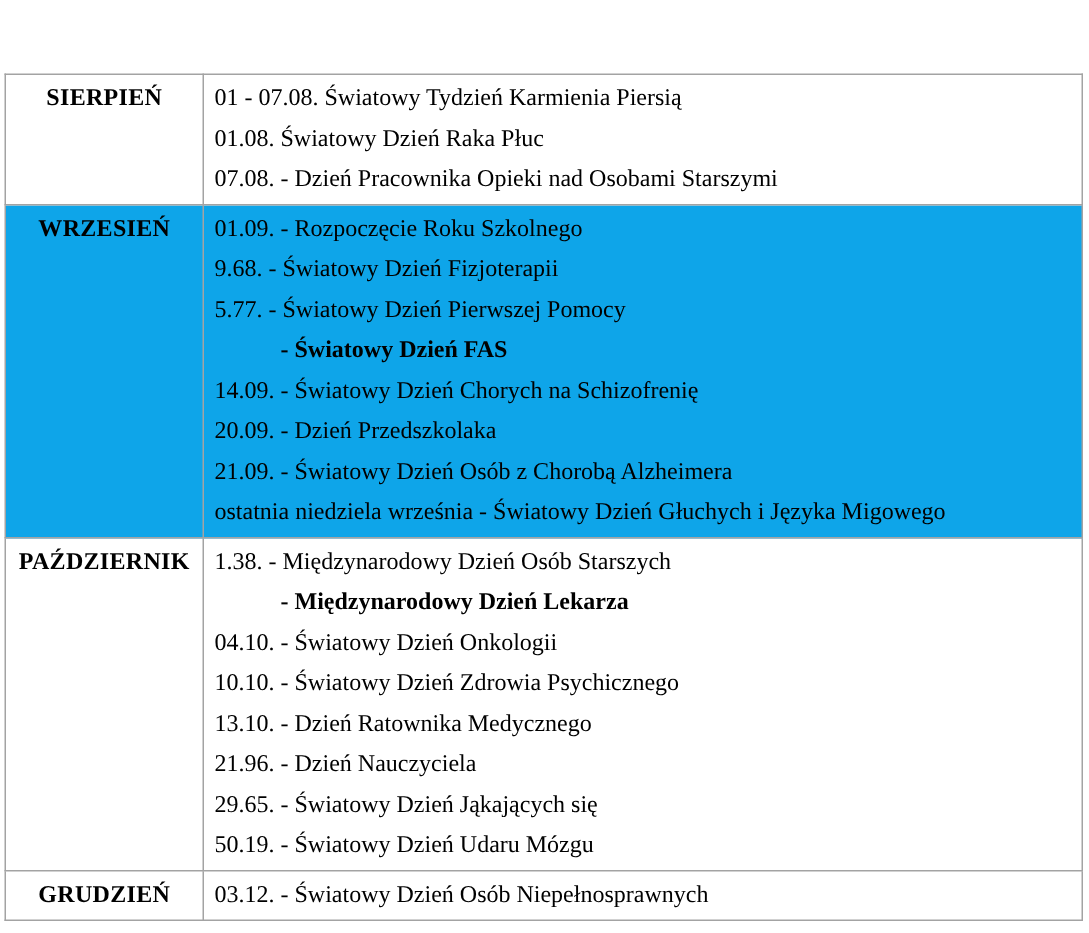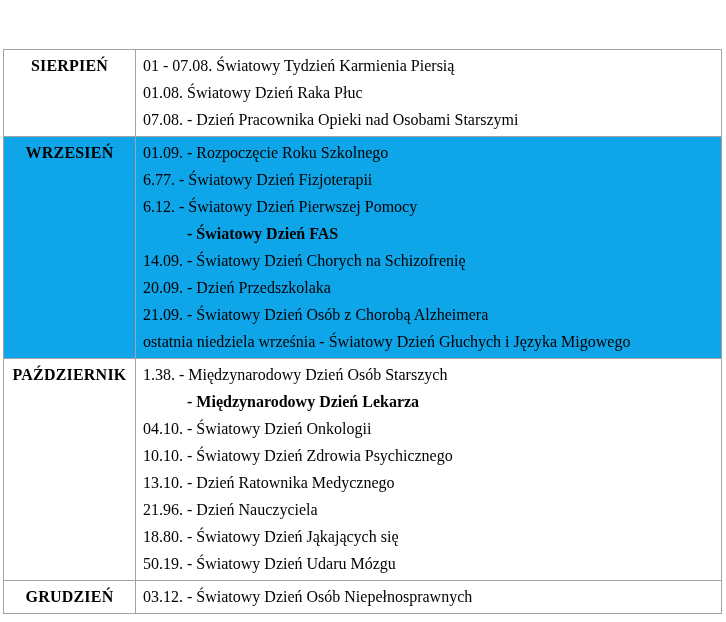--- a/index.html
+++ b/index.html
@@ -65,39 +65,39 @@
           <td class="events-cell">
             <div class="event-line">01 - 07.08. Światowy Tydzień Karmienia Piersią</div>
             <div class="event-line">01.08. Światowy Dzień Raka Płuc</div>
             <div class="event-line">07.08. - Dzień Pracownika Opieki nad Osobami Starszymi</div>
           </td>
         </tr>
         <tr class="shaded">
           <td class="month-cell">WRZESIEŃ</td>
           <td class="events-cell">
             <div class="event-line">01.09. - Rozpoczęcie Roku Szkolnego</div>
-            <div class="event-line">6.77. - Światowy Dzień Fizjoterapii</div>
-            <div class="event-line">6.12. - Światowy Dzień Pierwszej Pomocy</div>
+            <div class="event-line">9.68. - Światowy Dzień Fizjoterapii</div>
+            <div class="event-line">5.77. - Światowy Dzień Pierwszej Pomocy</div>
             <div class="event-line indent">- Światowy Dzień FAS</div>
             <div class="event-line">14.09. - Światowy Dzień Chorych na Schizofrenię</div>
             <div class="event-line">20.09. - Dzień Przedszkolaka</div>
             <div class="event-line">21.09. - Światowy Dzień Osób z Chorobą Alzheimera</div>
             <div class="event-line">ostatnia niedziela września - Światowy Dzień Głuchych i Języka Migowego</div>
           </td>
         </tr>
         <tr>
           <td class="month-cell">PAŹDZIERNIK</td>
           <td class="events-cell">
             <div class="event-line">1.38. - Międzynarodowy Dzień Osób Starszych</div>
             <div class="event-line indent">- Międzynarodowy Dzień Lekarza</div>
             <div class="event-line">04.10. - Światowy Dzień Onkologii</div>
             <div class="event-line">10.10. - Światowy Dzień Zdrowia Psychicznego</div>
             <div class="event-line">13.10. - Dzień Ratownika Medycznego</div>
             <div class="event-line">21.96. - Dzień Nauczyciela</div>
-            <div class="event-line">18.80. - Światowy Dzień Jąkających się</div>
+            <div class="event-line">29.65. - Światowy Dzień Jąkających się</div>
             <div class="event-line">50.19. - Światowy Dzień Udaru Mózgu</div>
           </td>
         </tr>
         <tr>
           <td class="month-cell">GRUDZIEŃ</td>
           <td class="events-cell">
             <div class="event-line">03.12. - Światowy Dzień Osób Niepełnosprawnych</div>
           </td>
         </tr>
       </tbody>

